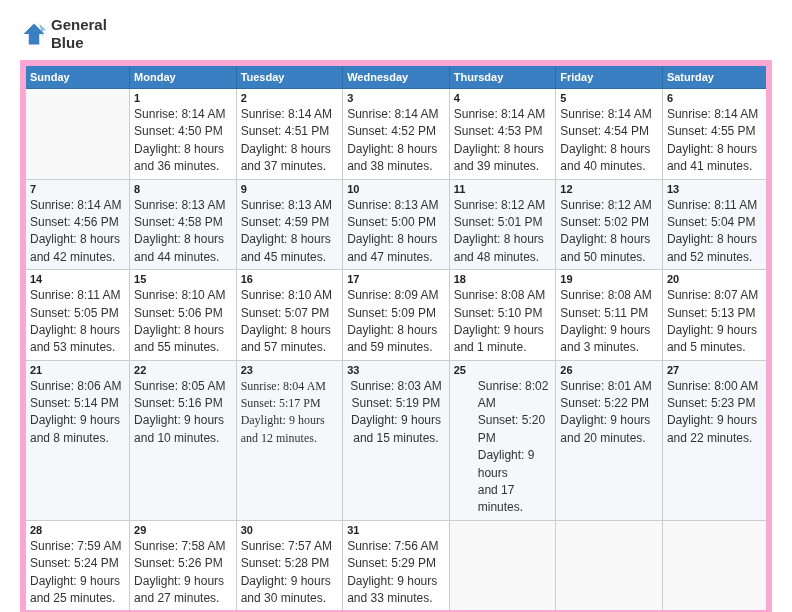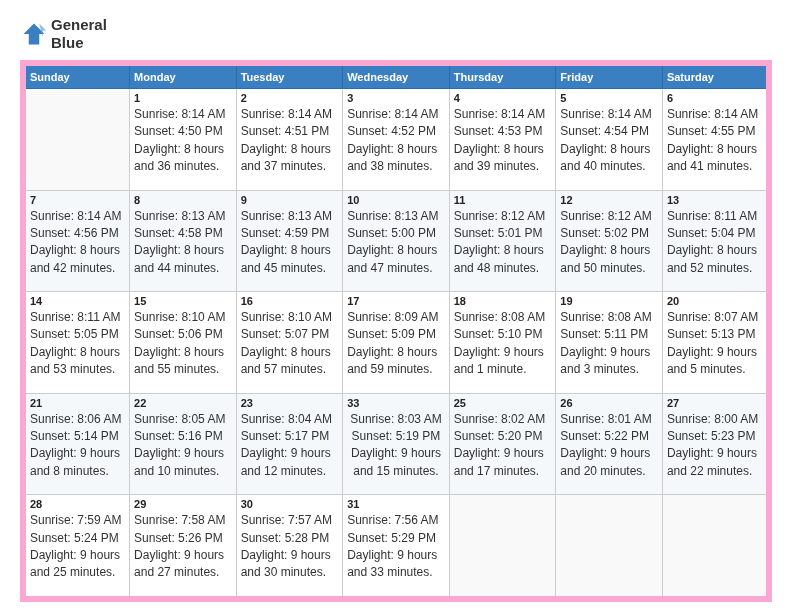--- a/index.html
+++ b/index.html
@@ -283,35 +283,35 @@
           </td>
           <td>
             <span class="day-number">22</span>
             <div class="day-info" style="white-space: pre-line;">Sunrise: 8:05 AM
 Sunset: 5:16 PM
 Daylight: 9 hours
 and 10 minutes.</div>
           </td>
           <td>
             <span class="day-number">23</span>
-            <div class="day-info" style="white-space: pre-line;">Sunrise: 8:04 AM
+            <div class="day-info" style="white-space: pre-line; font-family: Liberation Serif, serif;">Sunrise: 8:04 AM
 Sunset: 5:17 PM
 Daylight: 9 hours
 and 12 minutes.</div>
           </td>
           <td>
             <span class="day-number">33</span>
             <div class="day-info" style="white-space: pre-line; text-align: center;">Sunrise: 8:03 AM
 Sunset: 5:19 PM
 Daylight: 9 hours
 and 15 minutes.</div>
           </td>
           <td>
             <span class="day-number">25</span>
-            <div class="day-info" style="white-space: pre-line;">Sunrise: 8:02 AM
+            <div class="day-info" style="white-space: pre-line; margin-left: 24px;">Sunrise: 8:02 AM
 Sunset: 5:20 PM
 Daylight: 9 hours
 and 17 minutes.</div>
           </td>
           <td>
             <span class="day-number">26</span>
             <div class="day-info" style="white-space: pre-line;">Sunrise: 8:01 AM
 Sunset: 5:22 PM
 Daylight: 9 hours
 and 20 minutes.</div>

